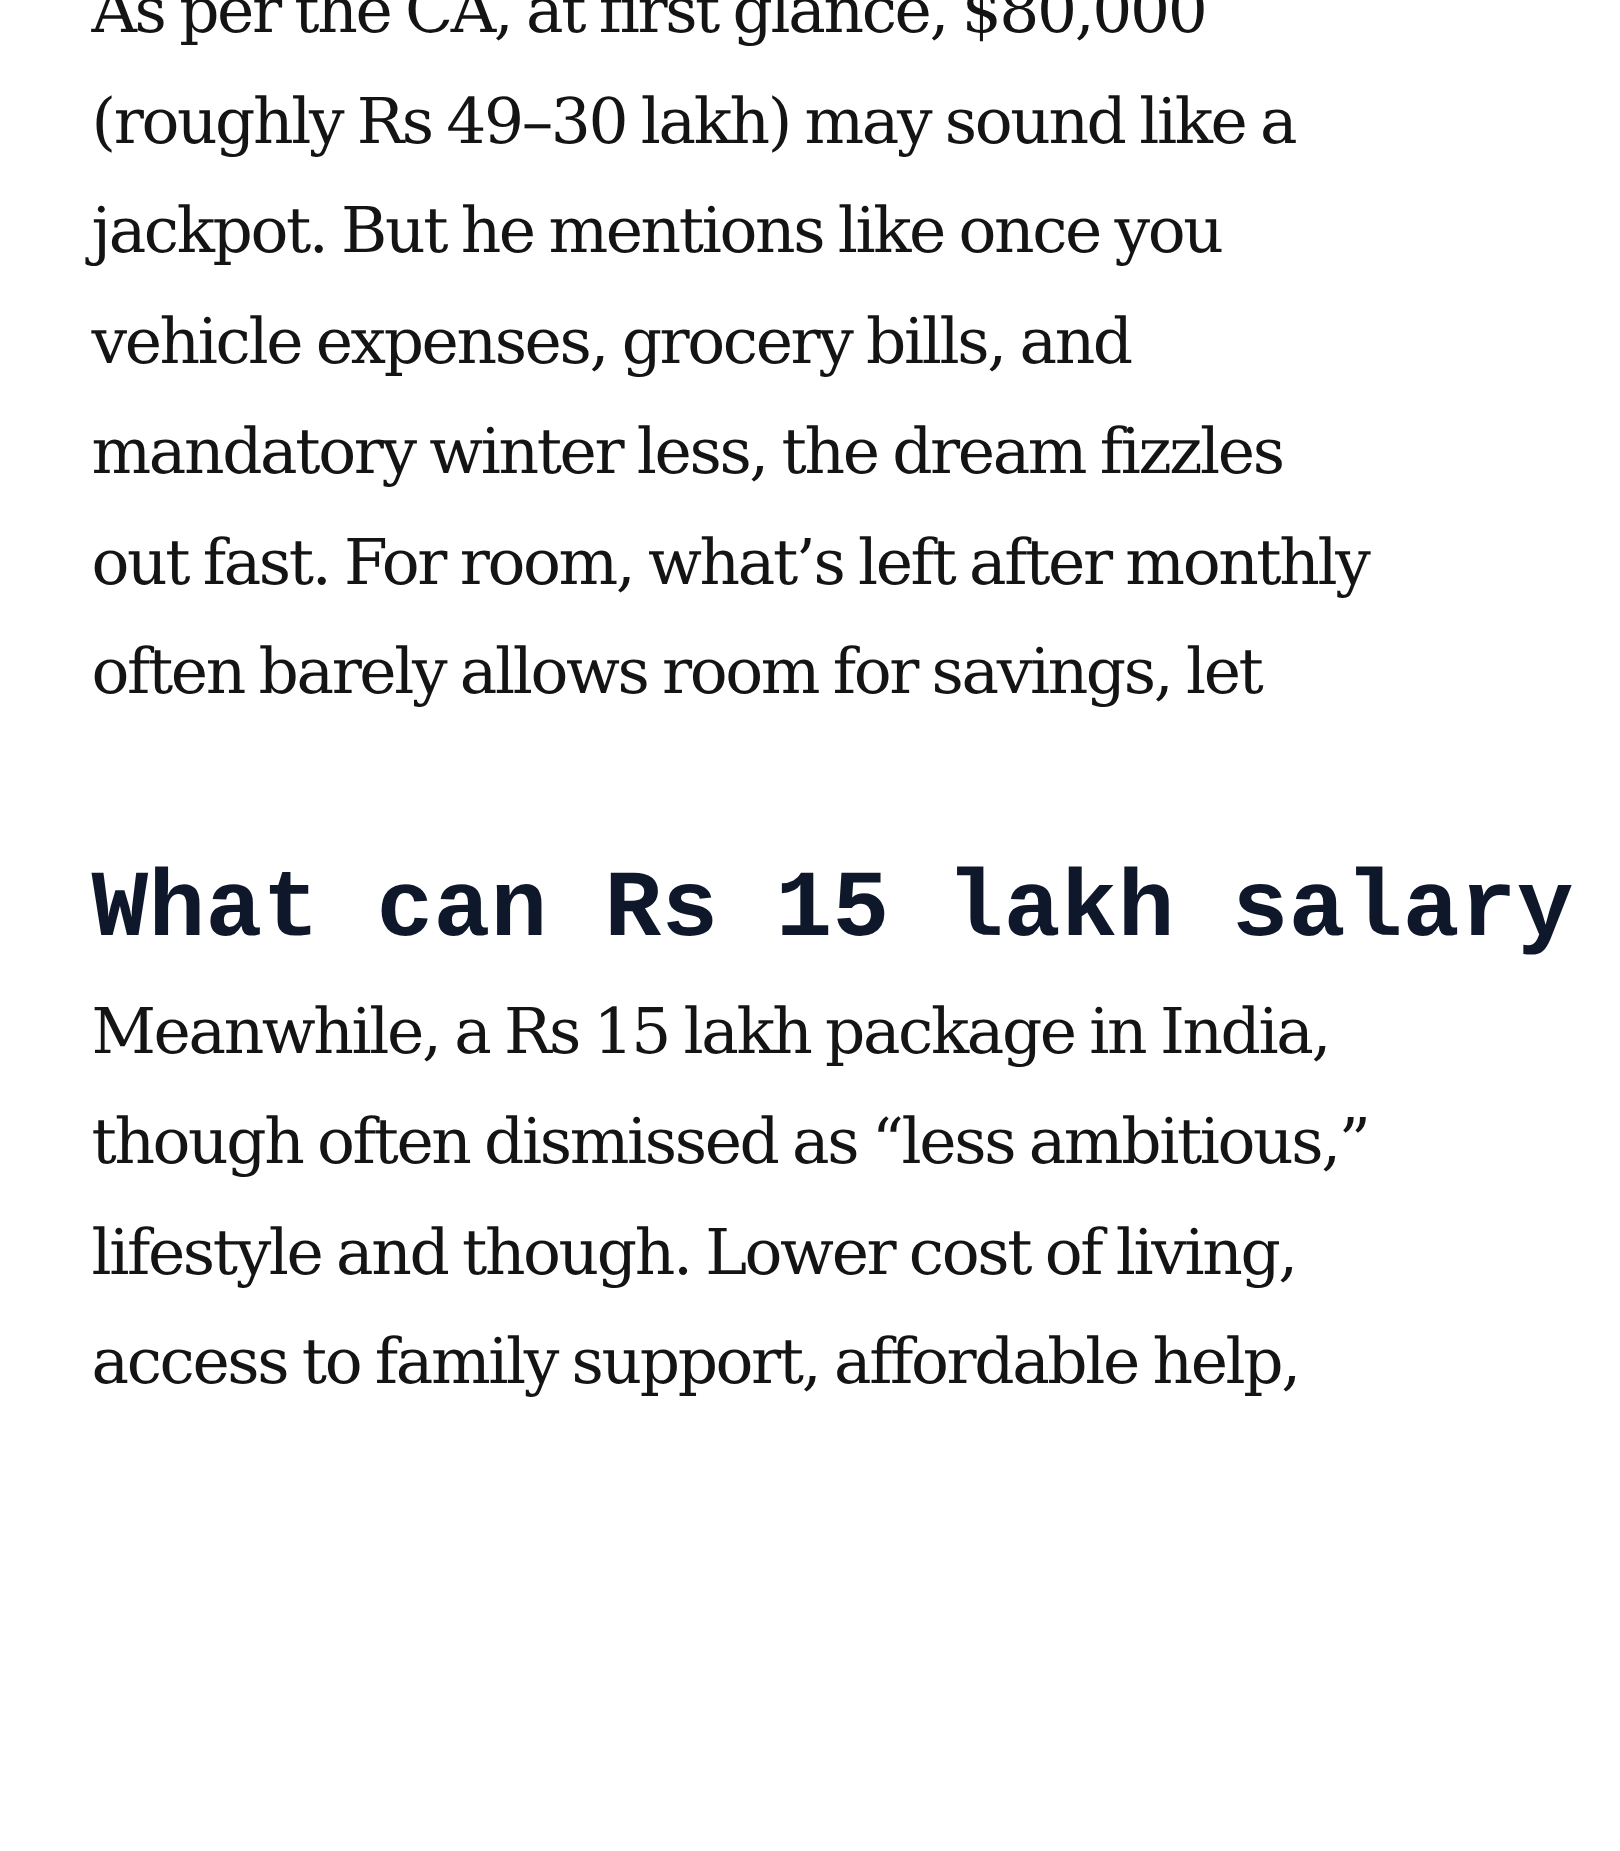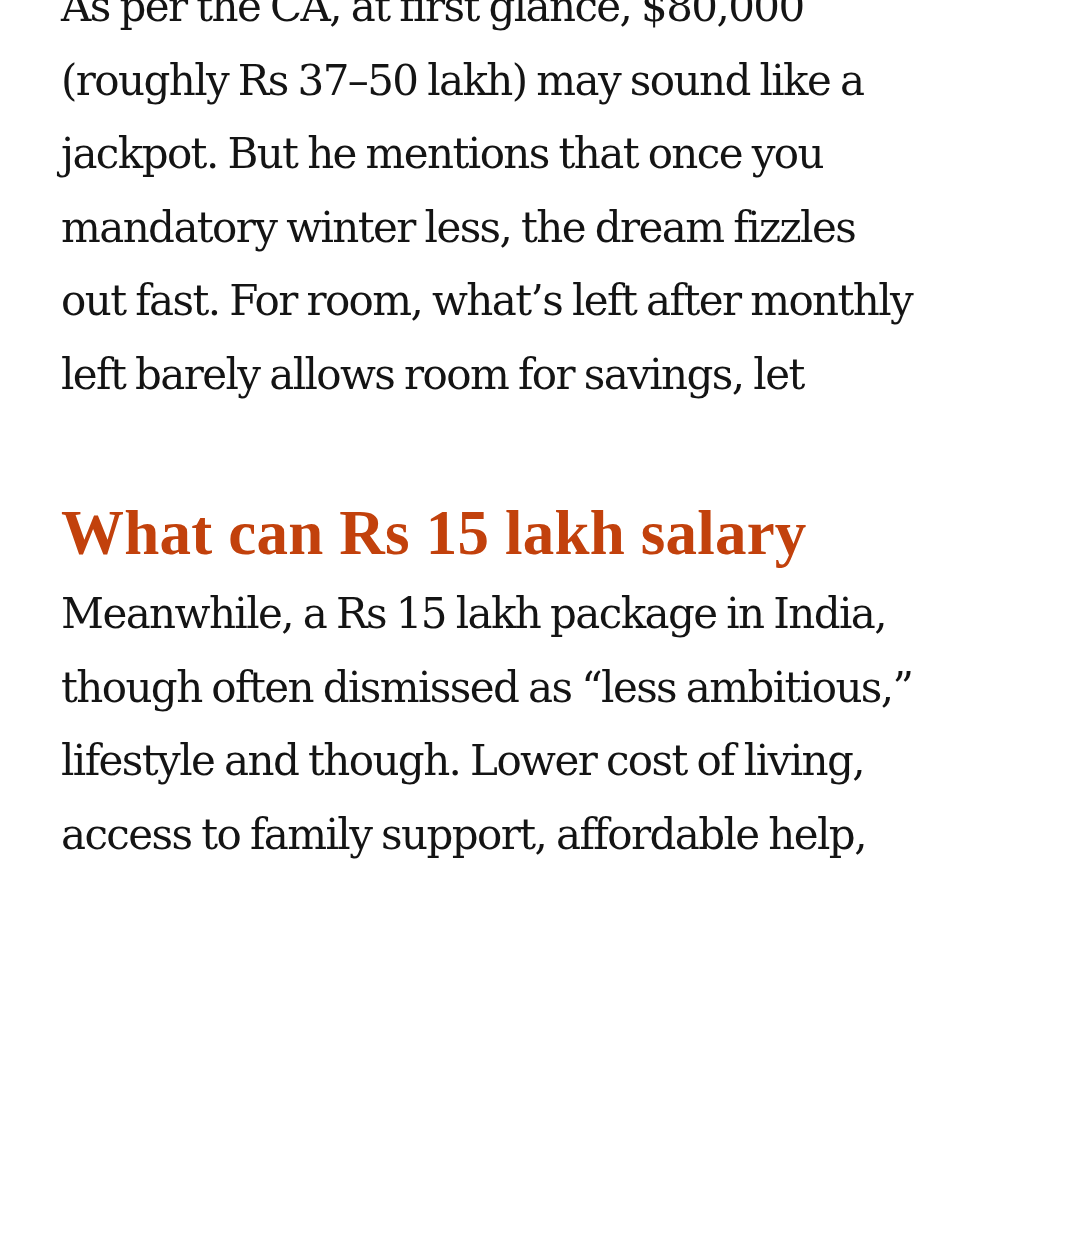--- a/index.html
+++ b/index.html
@@ -27,48 +27,49 @@
     letter-spacing: -1.6px;
     word-spacing: -2px;
     margin: 0;
     color: #141414;
   }
   .para .line {
     display: block;
     white-space: nowrap;
   }
   .heading {
-    font-family: Liberation Serif, serif;
+    font-family: Liberation Mono, monospace;
     font-weight: 700;
     font-size: 63px;
     line-height: 88px;
     letter-spacing: 0.2px;
-    color: #c2410c;
+    color: #0f172a;
     margin: 78px 0 0 0;
   }
   .heading .line {
     display: block;
     white-space: nowrap;
   }
   .para2 {
     margin-top: 0px;
   }
 </style>
 </head>
 <body>
 
 <div class="article">
 
   <p class="para">
     <span class="line">As per the CA, at first glance, $80,000</span>
-    <span class="line">(roughly Rs 37–50 lakh) may sound like a</span>
-    <span class="line">jackpot. But he mentions that once you</span>
+    <span class="line">(roughly Rs 49–30 lakh) may sound like a</span>
+    <span class="line">jackpot. But he mentions like once you</span>
+    <span class="line">vehicle expenses, grocery bills, and</span>
     <span class="line">mandatory winter less, the dream fizzles</span>
     <span class="line">out fast. For room, what’s left after monthly</span>
-    <span class="line">left barely allows room for savings, let</span>
+    <span class="line">often barely allows room for savings, let</span>
   </p>
 
   <h2 class="heading">
     <span class="line">What can Rs 15 lakh salary</span>
   </h2>
 
   <p class="para para2">
     <span class="line">Meanwhile, a Rs 15 lakh package in India,</span>
     <span class="line">though often dismissed as “less ambitious,”</span>
     <span class="line">lifestyle and though. Lower cost of living,</span>

